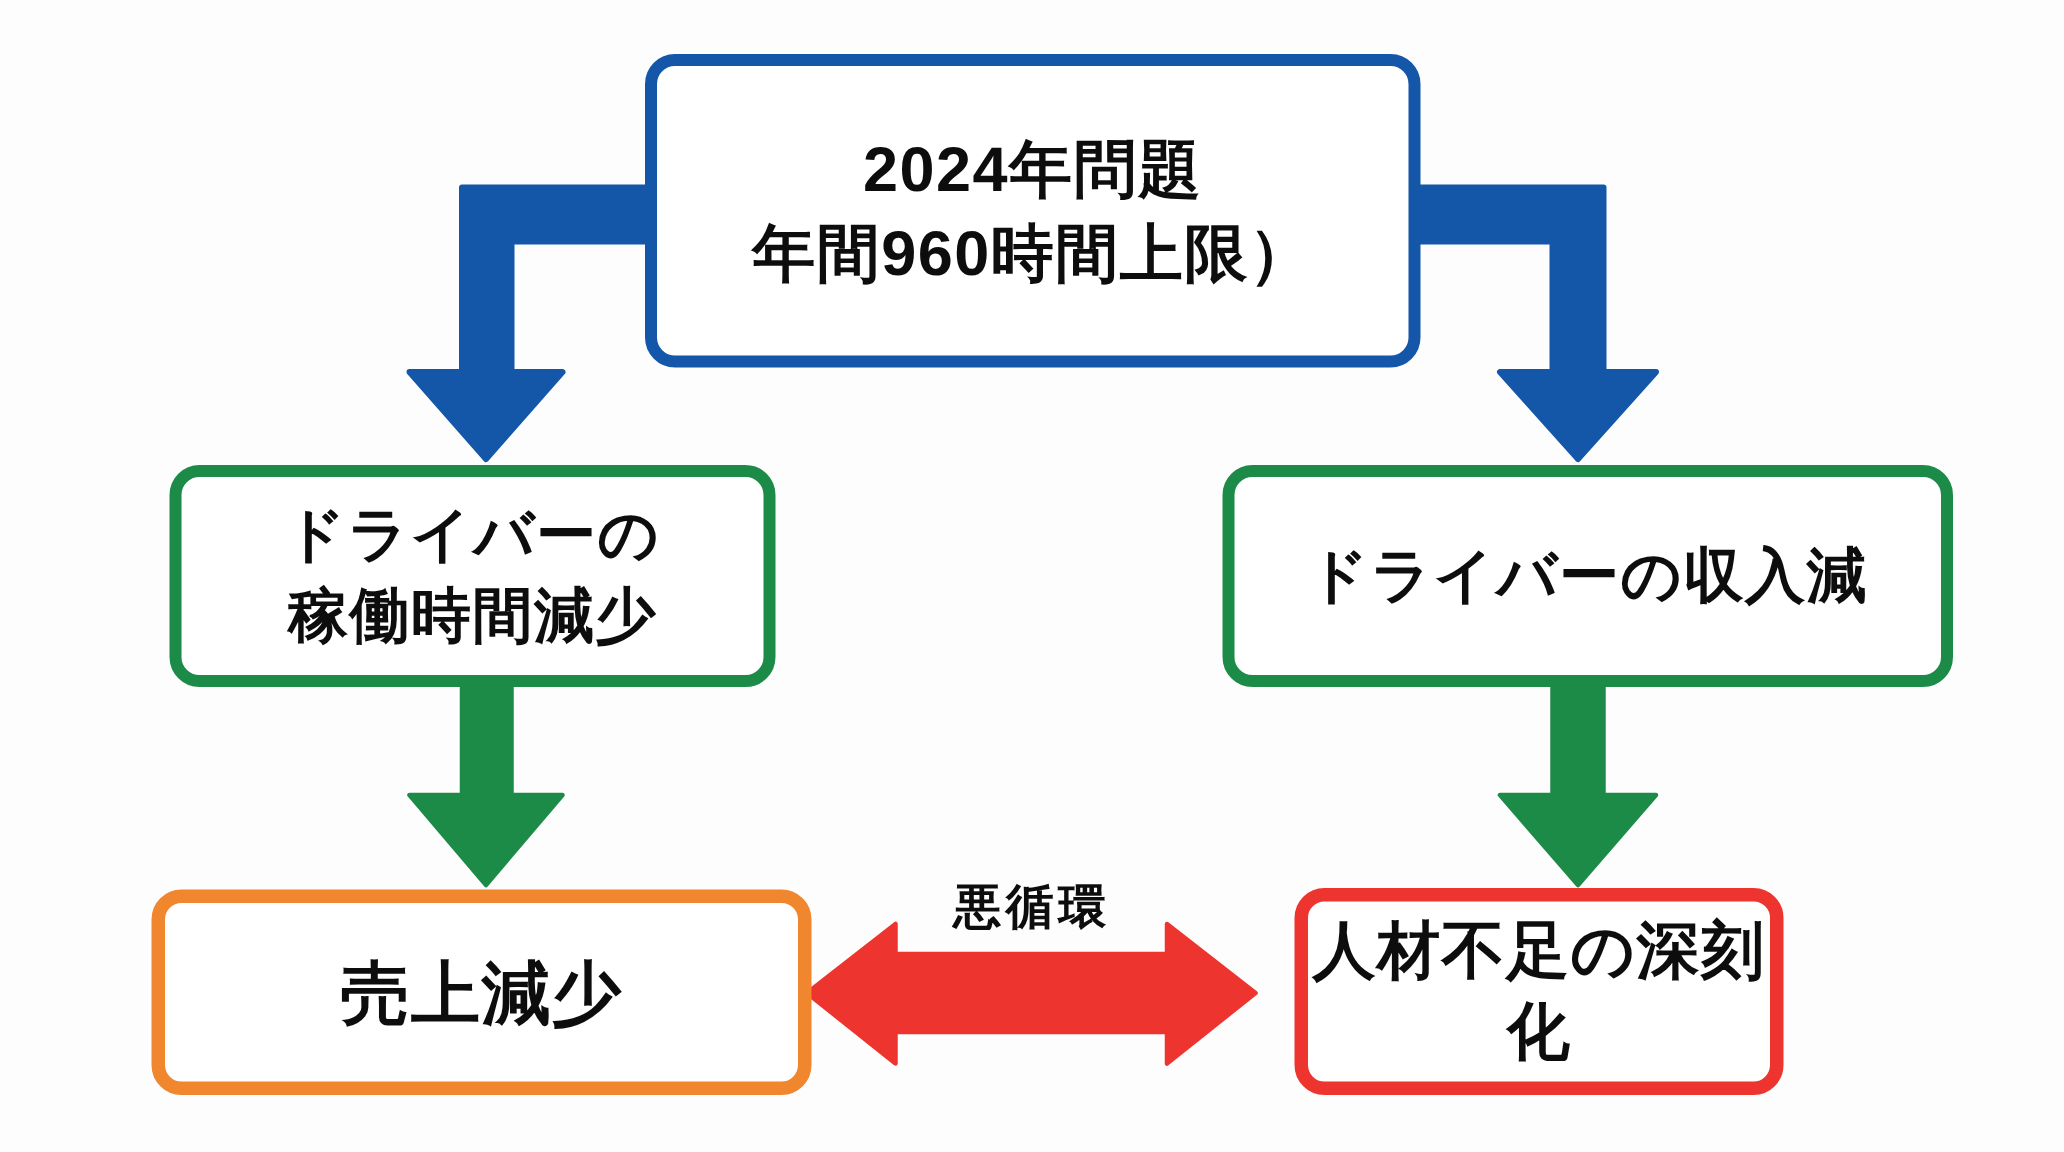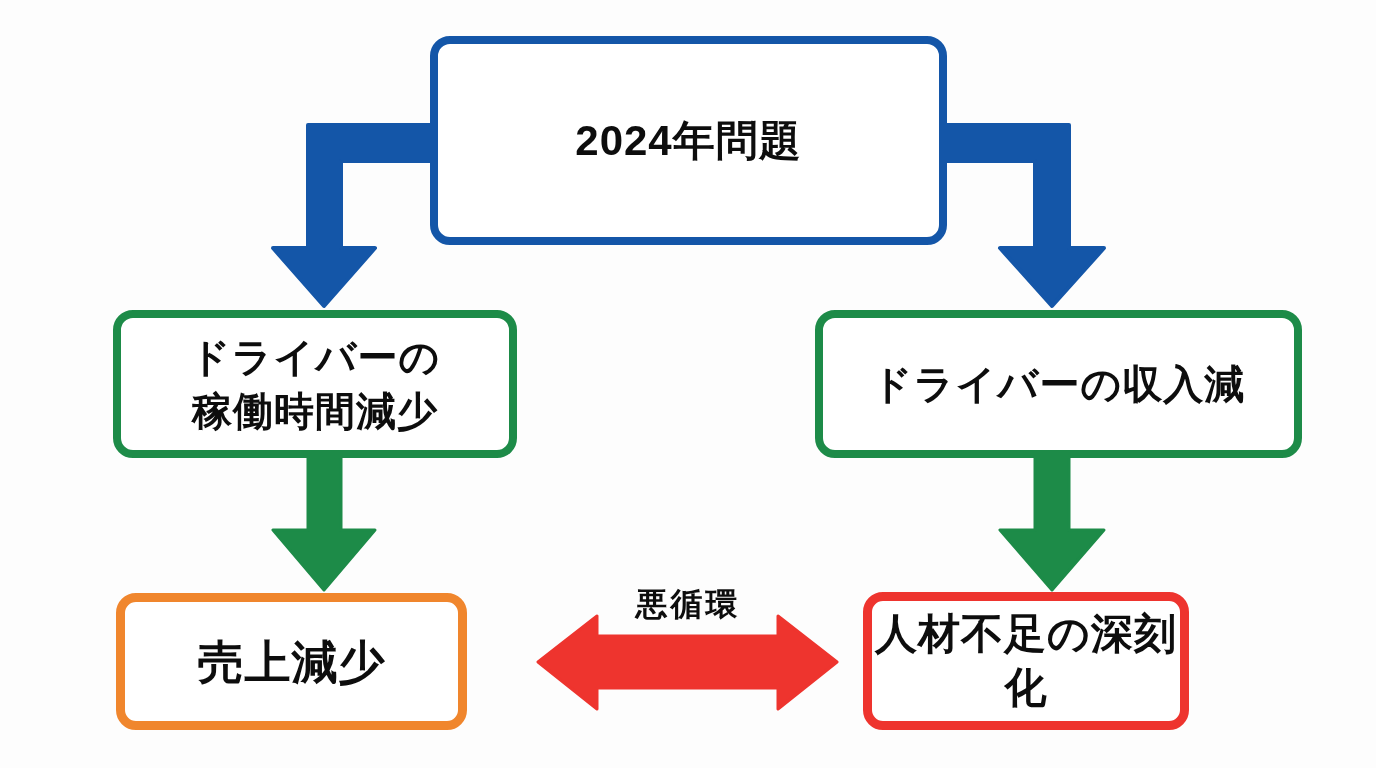--- a/index.html
+++ b/index.html
@@ -40,21 +40,21 @@
   }
   .box span { display: block; }
   .box-blue   { border: 8px solid var(--c-blue, #1456a8); }
   .box-green  { border: 8px solid var(--c-green, #1d8b48); }
   .box-orange { border: 9px solid var(--c-orange, #f0862d); }
   .box-red    { border: 9px solid var(--c-red, #ee342e); }
 
   .box-root        { left: 430px; top: 36px;  width: 517px; height: 209px; font-size: 42px; line-height: 56px; }
   .box-left-mid    { left: 113px; top: 310px; width: 404px; height: 148px; font-size: 40px; line-height: 54px; }
   .box-right-mid   { left: 815px; top: 310px; width: 487px; height: 148px; font-size: 40px; line-height: 54px; }
-  .box-left-bot    { left: 116px; top: 593px; width: 351px; height: 137px; font-size: 46px; line-height: 54px; }
+  .box-left-bot    { left: 101px; top: 593px; width: 440px; height: 137px; font-size: 46px; line-height: 54px; }
   .box-right-bot   { left: 863px; top: 592px; width: 326px; height: 138px; font-size: 42px; line-height: 54px; }
 
   .cycle-label {
     position: absolute;
     left: 558px;
     top: 583px;
     width: 260px;
     text-align: center;
     font-size: 32px;
     font-weight: 900;
@@ -70,20 +70,21 @@
   <svg class="arrows" viewBox="0 0 1376 768" xmlns="http://www.w3.org/2000/svg">
     <polygon class="arrow-blue" points="430,125 308,125 308,248 273,248 324,306 375,248 341,248 341,161 430,161"></polygon>
     <polygon class="arrow-blue" points="946,125 1069,125 1069,248 1104,248 1052,306 1000,248 1035,248 1035,161 946,161"></polygon>
     <polygon class="arrow-green" points="308,452 341,452 341,530 375,530 324,590 273,530 308,530"></polygon>
     <polygon class="arrow-green" points="1035,452 1069,452 1069,530 1104,530 1052,590 1000,530 1035,530"></polygon>
     <polygon class="arrow-red" points="538,662 597,616 597,636 778,636 778,616 837,662 778,709 778,688 597,688 597,709"></polygon>
   </svg>
 
   <div class="box box-blue box-root">
     <span>2024年問題</span>
+    <span>年間960時間上限）</span>
   </div>
 
   <div class="box box-green box-left-mid">
     <span>ドライバーの</span>
     <span>稼働時間減少</span>
   </div>
 
   <div class="box box-green box-right-mid">
     <span>ドライバーの収入減</span>
   </div>

